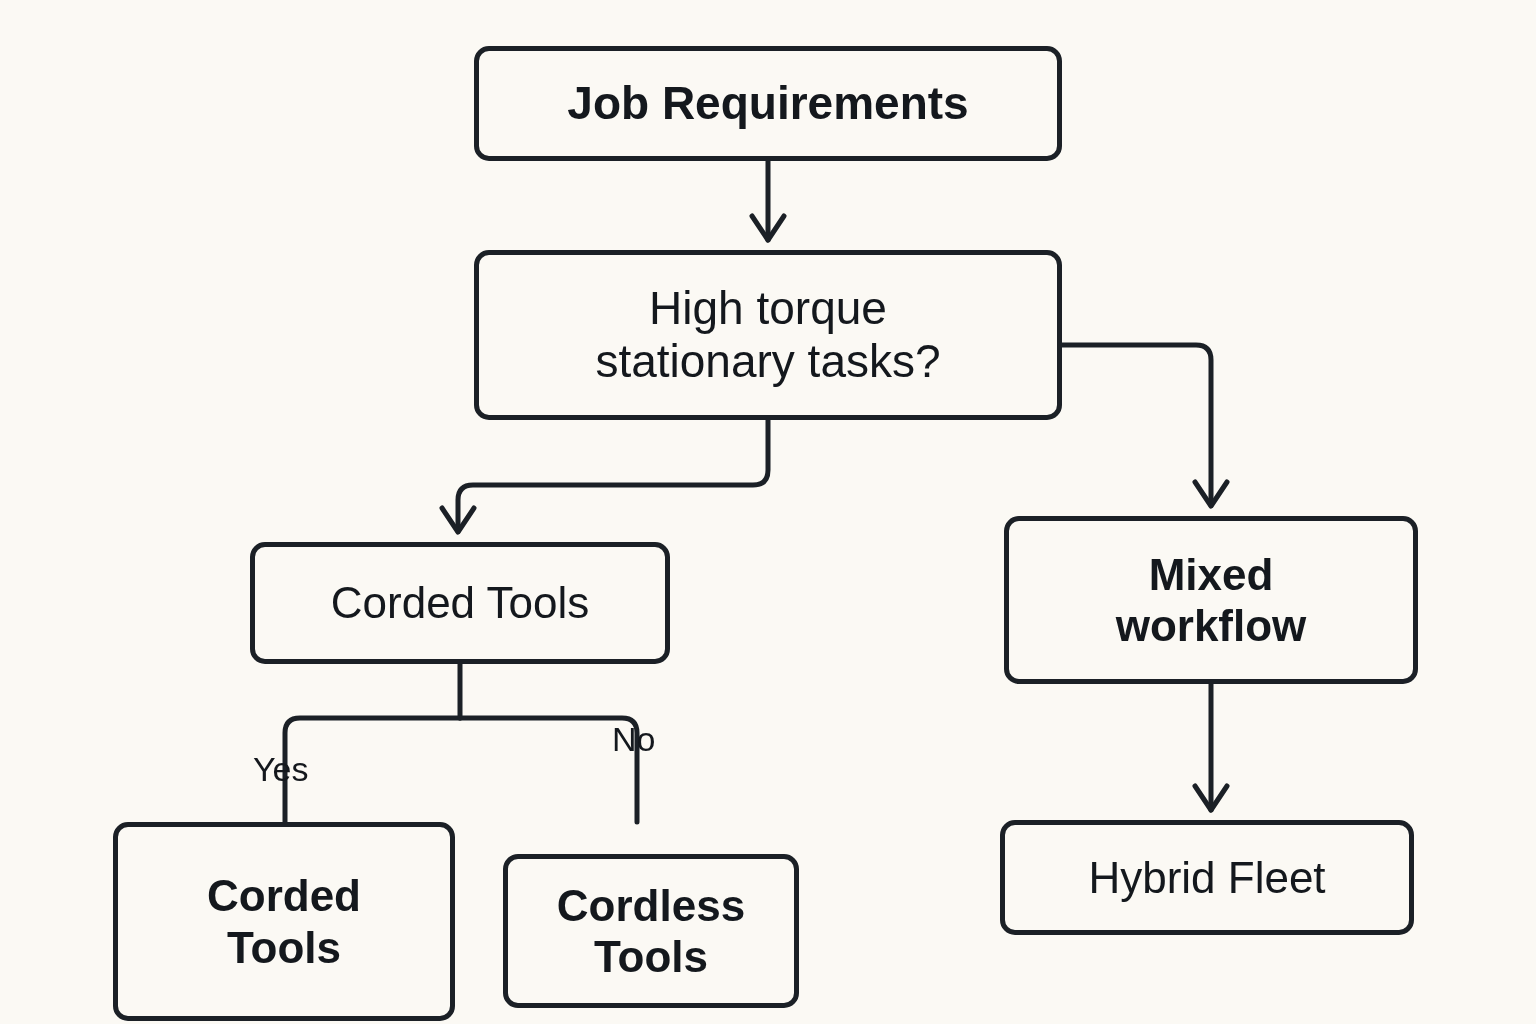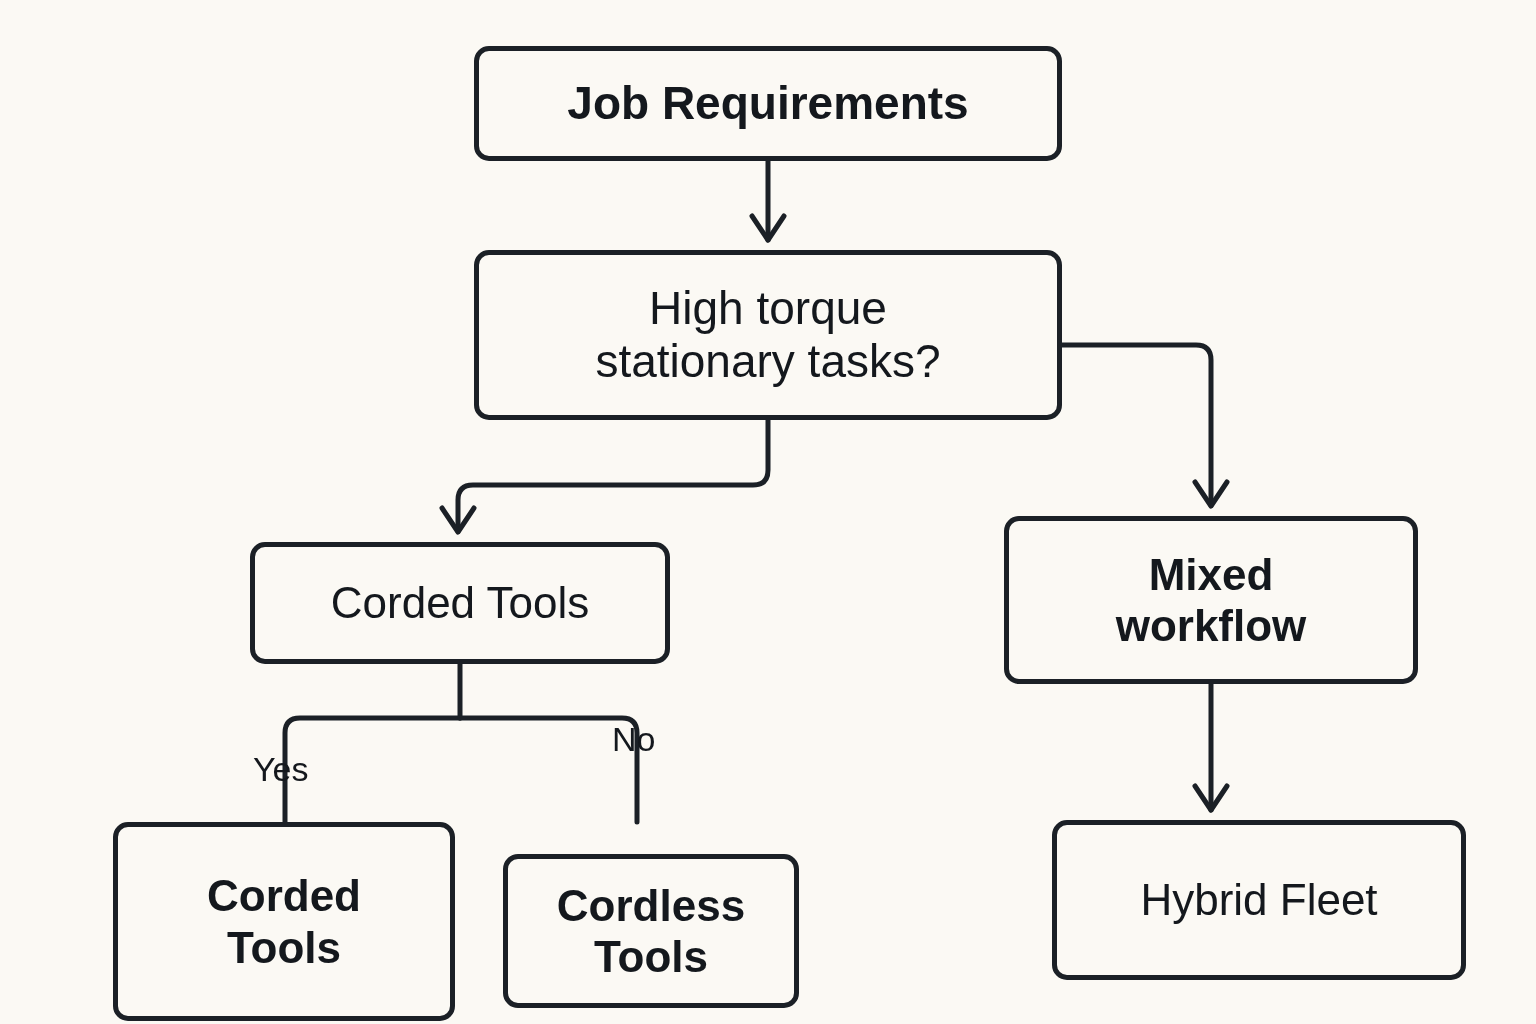--- a/index.html
+++ b/index.html
@@ -47,21 +47,21 @@
   .node-bold { font-weight: 700; }
   .node-reg  { font-weight: 400; }
 
   
   #node-job        { left: 474px; top: 46px;  width: 588px; height: 115px; font-size: 46px; }
   #node-decision   { left: 474px; top: 250px; width: 588px; height: 170px; font-size: 46px; }
   #node-corded-mid { left: 250px; top: 542px; width: 420px; height: 122px; font-size: 44px; }
   #node-corded     { left: 113px; top: 822px; width: 342px; height: 199px; font-size: 44px; }
   #node-cordless   { left: 503px; top: 822px; width: 296px; height: 154px; font-size: 44px; margin-top: 32px; }
   #node-mixed      { left: 1004px; top: 516px; width: 414px; height: 168px; font-size: 44px; }
-  #node-hybrid     { left: 1052px; top: 820px; width: 414px; height: 160px; font-size: 44px; }
+  #node-hybrid     { left: 1000px; top: 820px; width: 414px; height: 115px; font-size: 44px; }
 
   .edge-label {
     position: absolute;
     font-size: 34px;
     font-weight: 400;
     color: #14181d;
     white-space: nowrap;
   }
   #label-yes { left: 253px; top: 750px; }
   #label-no  { left: 612px; top: 720px; }

